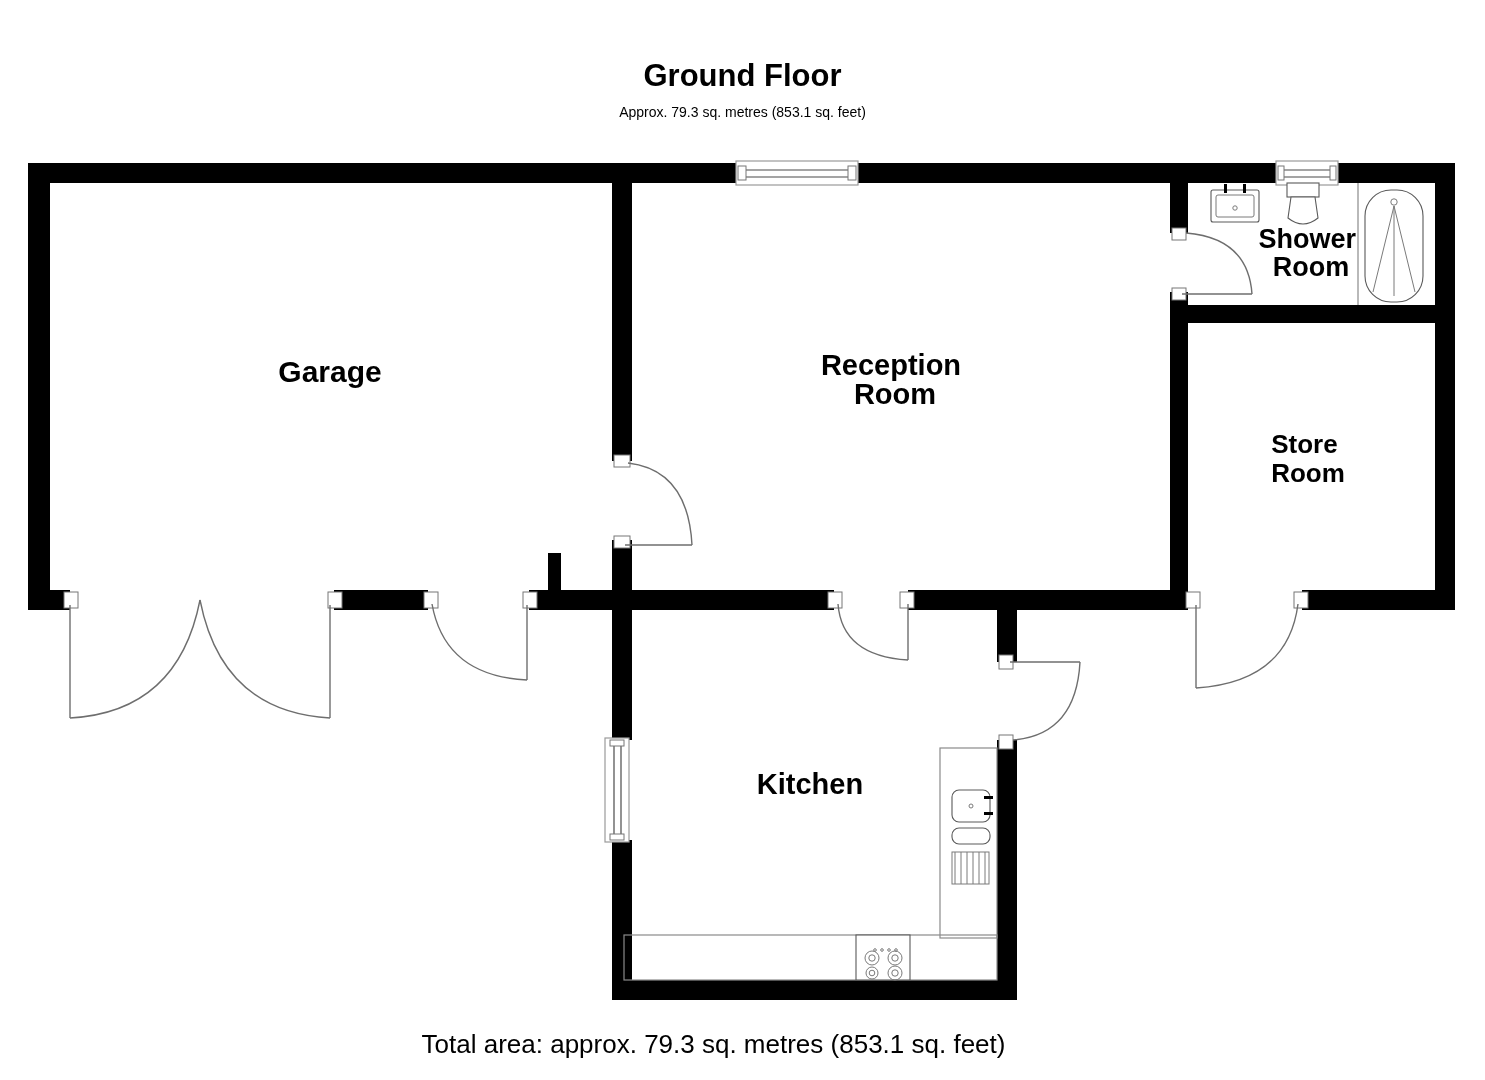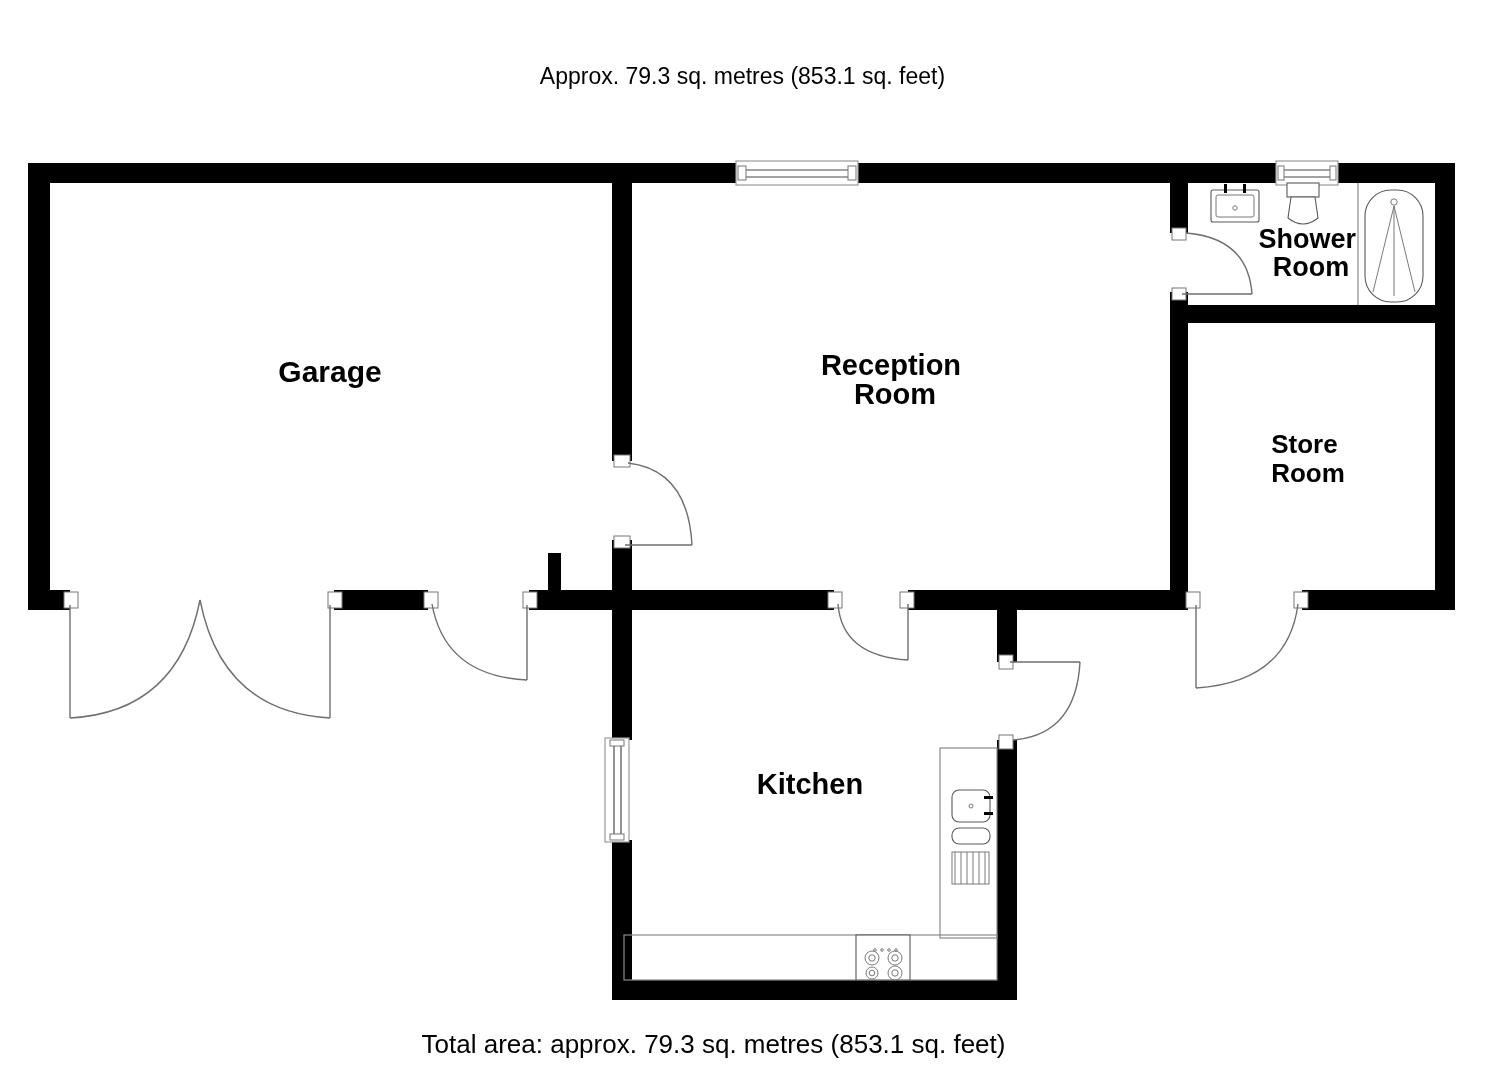--- a/index.html
+++ b/index.html
@@ -30,21 +30,21 @@
     padding-top: 58px;
   }
   .plan-title {
     font-size: 31px;
     font-weight: bold;
     letter-spacing: 0px;
     line-height: 36px;
     margin: 0;
   }
   .plan-subtitle {
-    font-size: 23px;
+    font-size: 14px;
     font-weight: normal;
     line-height: 24px;
     margin: 6px 0 4px 0;
   }
   .footer-block {
     position: absolute;
     left: 0;
     top: 1028px;
     width: 1427px;
     text-align: center;
@@ -78,20 +78,21 @@
     text-anchor: middle;
     fill: #000000;
   }
 </style>
 </head>
 <body>
 
 <div id="floorplan-page">
 
   <div class="header-block">
+    <div class="plan-title">Ground Floor</div>
     <div class="plan-subtitle">Approx. 79.3 sq. metres (853.1 sq. feet)</div>
   </div>
 
   <div class="svg-wrap">
   <svg width="1485" height="1080" viewBox="0 0 1485 1080" xmlns="http://www.w3.org/2000/svg">
 
     <g>
 
       <rect class="wall" x="28" y="163" width="712" height="20"></rect>
 

